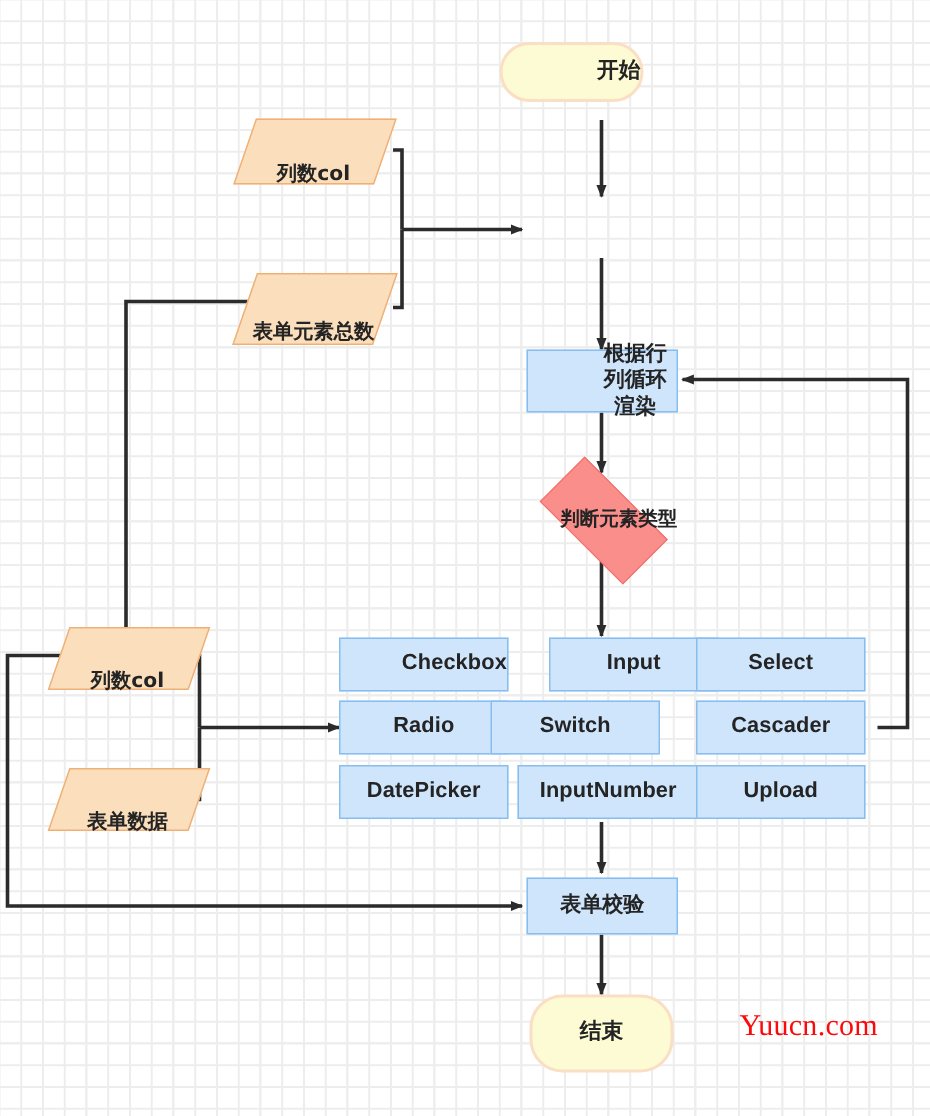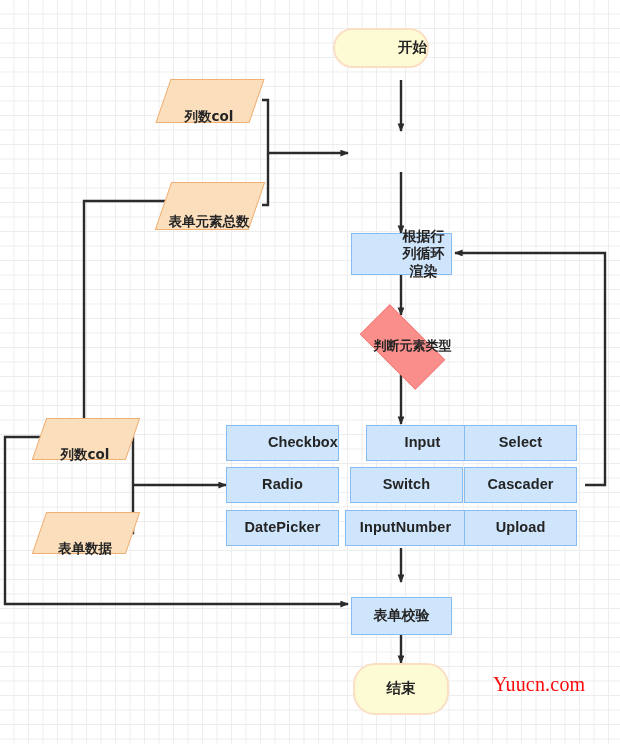--- a/index.html
+++ b/index.html
@@ -216,39 +216,39 @@
     <div class="node grid-item" style="left:345px; top:425px; width:113px; height:36px;margin-left:21px;">
       <span>Input</span>
     </div>
     <div class="node grid-item" style="left:464px; top:425px; width:113px; height:36px;">
       <span>Select</span>
     </div>
 
     <div class="node grid-item" style="left:226px; top:467px; width:113px; height:36px;">
       <span>Radio</span>
     </div>
-    <div class="node grid-item" style="left:350px; top:467px; width:113px; height:36px;">
+    <div class="node grid-item" style="left:327px; top:467px; width:113px; height:36px;">
       <span>Switch</span>
     </div>
     <div class="node grid-item" style="left:464px; top:467px; width:113px; height:36px;">
       <span>Cascader</span>
     </div>
 
     <div class="node grid-item" style="left:226px; top:510px; width:113px; height:36px;">
       <span>DatePicker</span>
     </div>
     <div class="node grid-item" style="left:345px; top:510px; width:121px; height:36px;">
       <span>InputNumber</span>
     </div>
     <div class="node grid-item" style="left:464px; top:510px; width:113px; height:36px;">
       <span>Upload</span>
     </div>
   </div>
 
-  <div class="node process cn" style="left:351px; top:585px; width:101px; height:38px;margin-top:12px;">
+  <div class="node process cn" style="left:351px; top:585px; width:101px; height:38px;">
     <span>表单校验</span>
   </div>
 
   <div class="node terminal cn" style="left:353px; top:663px; width:96px; height:52px;">
     <span>结束</span>
   </div>
 
   <div class="watermark">Yuucn.com</div>
 
 </div>

